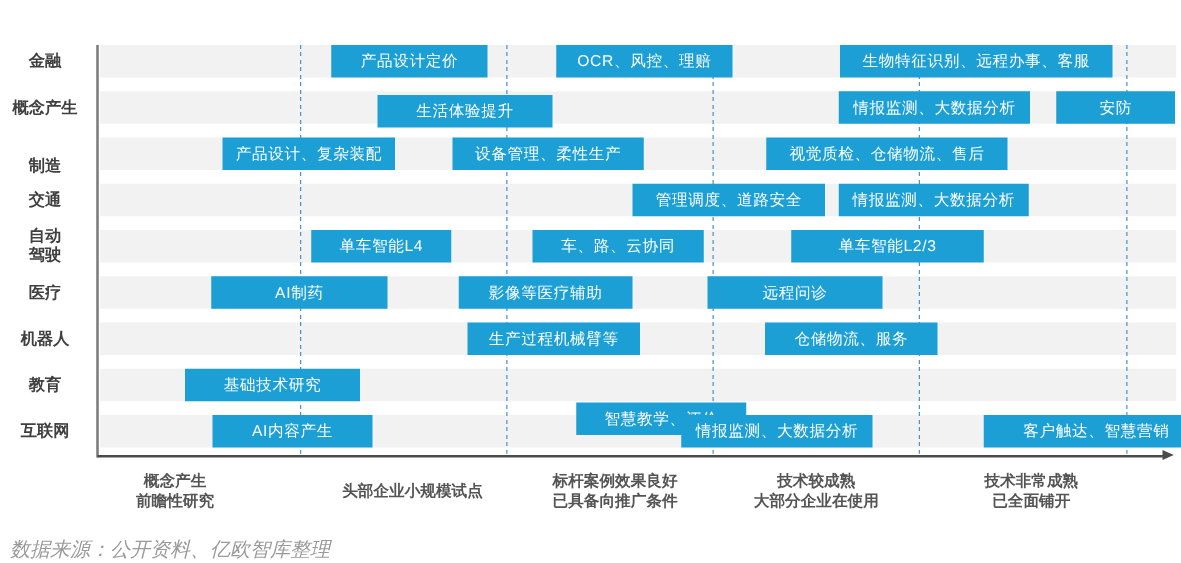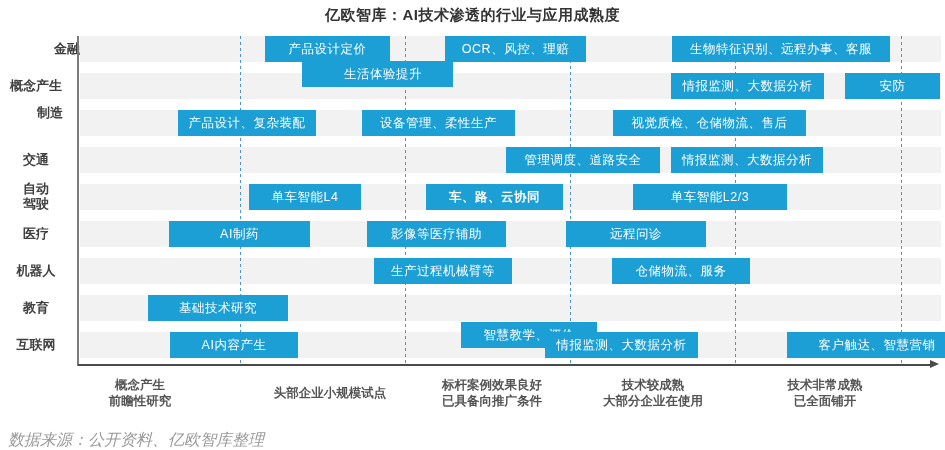--- a/index.html
+++ b/index.html
@@ -47,29 +47,28 @@
     white-space:pre-line;line-height:1.3;
   }
   .source-note{
     position:absolute;left:8px;top:430px;font-size:16px;font-style:italic;color:#9a9a9a;
   }
 </style>
 </head>
 <body>
 
 <div id="screen">
-  <div class="title">亿欧智库：AI技术渗透的行业与应用成熟度</div>
 
   <div>
       <div class="band" style="left: 80px; top: 36px; width: 861px; height: 26px;"></div>
-      <div class="row-label" style="top: 36px; height: 26px; margin-left: 31px;">金融</div>
+      <div class="row-label" style="top: 36px; height: 26px;">金融</div>
       <div class="band" style="left: 80px; top: 73px; width: 861px; height: 26px;"></div>
       <div class="row-label" style="top: 73px; height: 26px;">概念产生</div>
       <div class="band" style="left: 80px; top: 110px; width: 861px; height: 26px;"></div>
-      <div class="row-label" style="top: 100px; height: 26px; margin-left: 14px;">制造</div>
+      <div class="row-label" style="top: 120px; height: 26px;">制造</div>
       <div class="band" style="left: 80px; top: 147px; width: 861px; height: 26px;"></div>
       <div class="row-label" style="top: 147px; height: 26px;">交通</div>
       <div class="band" style="left: 80px; top: 184px; width: 861px; height: 26px;"></div>
       <div class="row-label" style="top: 184px; height: 26px;">自动
 驾驶</div>
       <div class="band" style="left: 80px; top: 221px; width: 861px; height: 26px;"></div>
       <div class="row-label" style="top: 221px; height: 26px;">医疗</div>
       <div class="band" style="left: 80px; top: 258px; width: 861px; height: 26px;"></div>
       <div class="row-label" style="top: 258px; height: 26px;">机器人</div>
       <div class="band" style="left: 80px; top: 295px; width: 861px; height: 26px;"></div>
@@ -77,30 +76,30 @@
       <div class="band" style="left: 80px; top: 332px; width: 861px; height: 26px;"></div>
       <div class="row-label" style="top: 332px; height: 26px; text-align: center;">互联网</div>
       <div class="gridline" style="left: 240px;"></div>
       <div class="gridline" style="left: 405px;"></div>
       <div class="gridline" style="left: 570px;"></div>
       <div class="gridline" style="left: 735px;"></div>
       <div class="gridline" style="left: 901px;"></div>
       <div class="bar" style="left: 265px; top: 36px; width: 125px;">产品设计定价</div>
       <div class="bar" style="left: 445px; top: 36px; width: 141px;">OCR、风控、理赔</div>
       <div class="bar" style="left: 672px; top: 36px; width: 218px;">生物特征识别、远程办事、客服</div>
-      <div class="bar" style="left: 302px; top: 61px; width: 140px; padding-left: 11px;">生活体验提升</div>
+      <div class="bar" style="left: 302px; top: 76px; width: 140px;">生活体验提升</div>
       <div class="bar" style="left: 671px; top: 73px; width: 153px;">情报监测、大数据分析</div>
       <div class="bar" style="left: 845px; top: 73px; width: 95px;">安防</div>
       <div class="bar" style="left: 178px; top: 110px; width: 138px;">产品设计、复杂装配</div>
       <div class="bar" style="left: 362px; top: 110px; width: 153px;">设备管理、柔性生产</div>
       <div class="bar" style="left: 613px; top: 110px; width: 193px;">视觉质检、仓储物流、售后</div>
       <div class="bar" style="left: 506px; top: 147px; width: 154px;">管理调度、道路安全</div>
       <div class="bar" style="left: 671px; top: 147px; width: 152px;">情报监测、大数据分析</div>
       <div class="bar" style="left: 249px; top: 184px; width: 112px;">单车智能L4</div>
-      <div class="bar" style="left: 426px; top: 184px; width: 137px; font-weight: bold;">车、路、云协同</div>
+      <div class="bar" style="left: 426px; top: 184px; width: 137px;">车、路、云协同</div>
       <div class="bar" style="left: 633px; top: 184px; width: 154px;">单车智能L2/3</div>
       <div class="bar" style="left: 169px; top: 221px; width: 141px;">AI制药</div>
       <div class="bar" style="left: 367px; top: 221px; width: 139px;">影像等医疗辅助</div>
       <div class="bar" style="left: 566px; top: 221px; width: 140px;">远程问诊</div>
       <div class="bar" style="left: 374px; top: 258px; width: 138px;">生产过程机械臂等</div>
       <div class="bar" style="left: 612px; top: 258px; width: 138px;">仓储物流、服务</div>
       <div class="bar" style="left: 148px; top: 295px; width: 140px;">基础技术研究</div>
       <div class="bar" style="left: 461px; top: 295px; width: 136px; margin-top: 27px;">智慧教学、评价</div>
       <div class="bar" style="left: 170px; top: 332px; width: 128px;">AI内容产生</div>
       <div class="bar" style="left: 545px; top: 332px; width: 153px;">情报监测、大数据分析</div>

